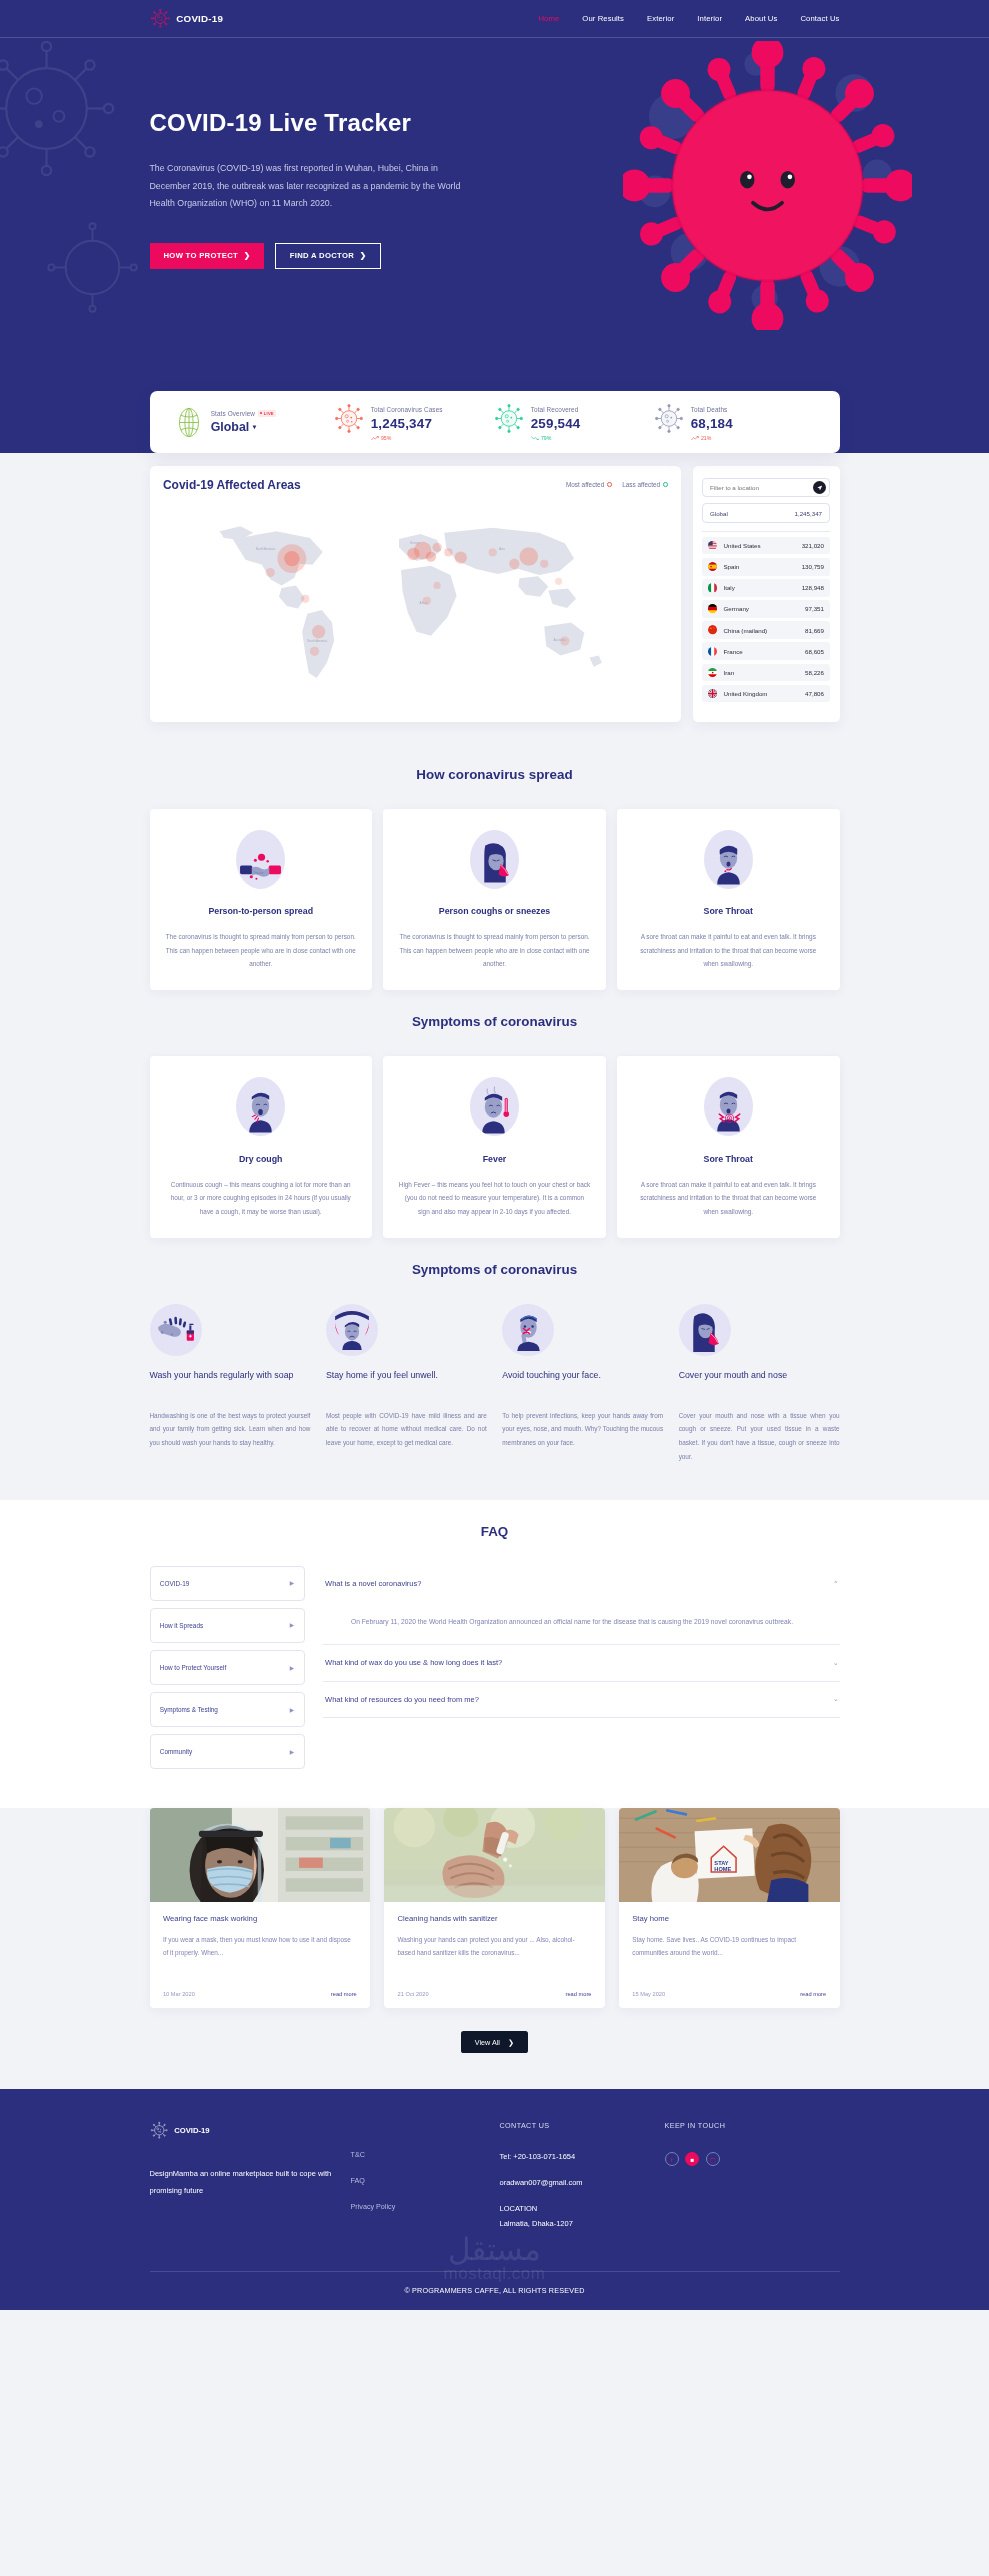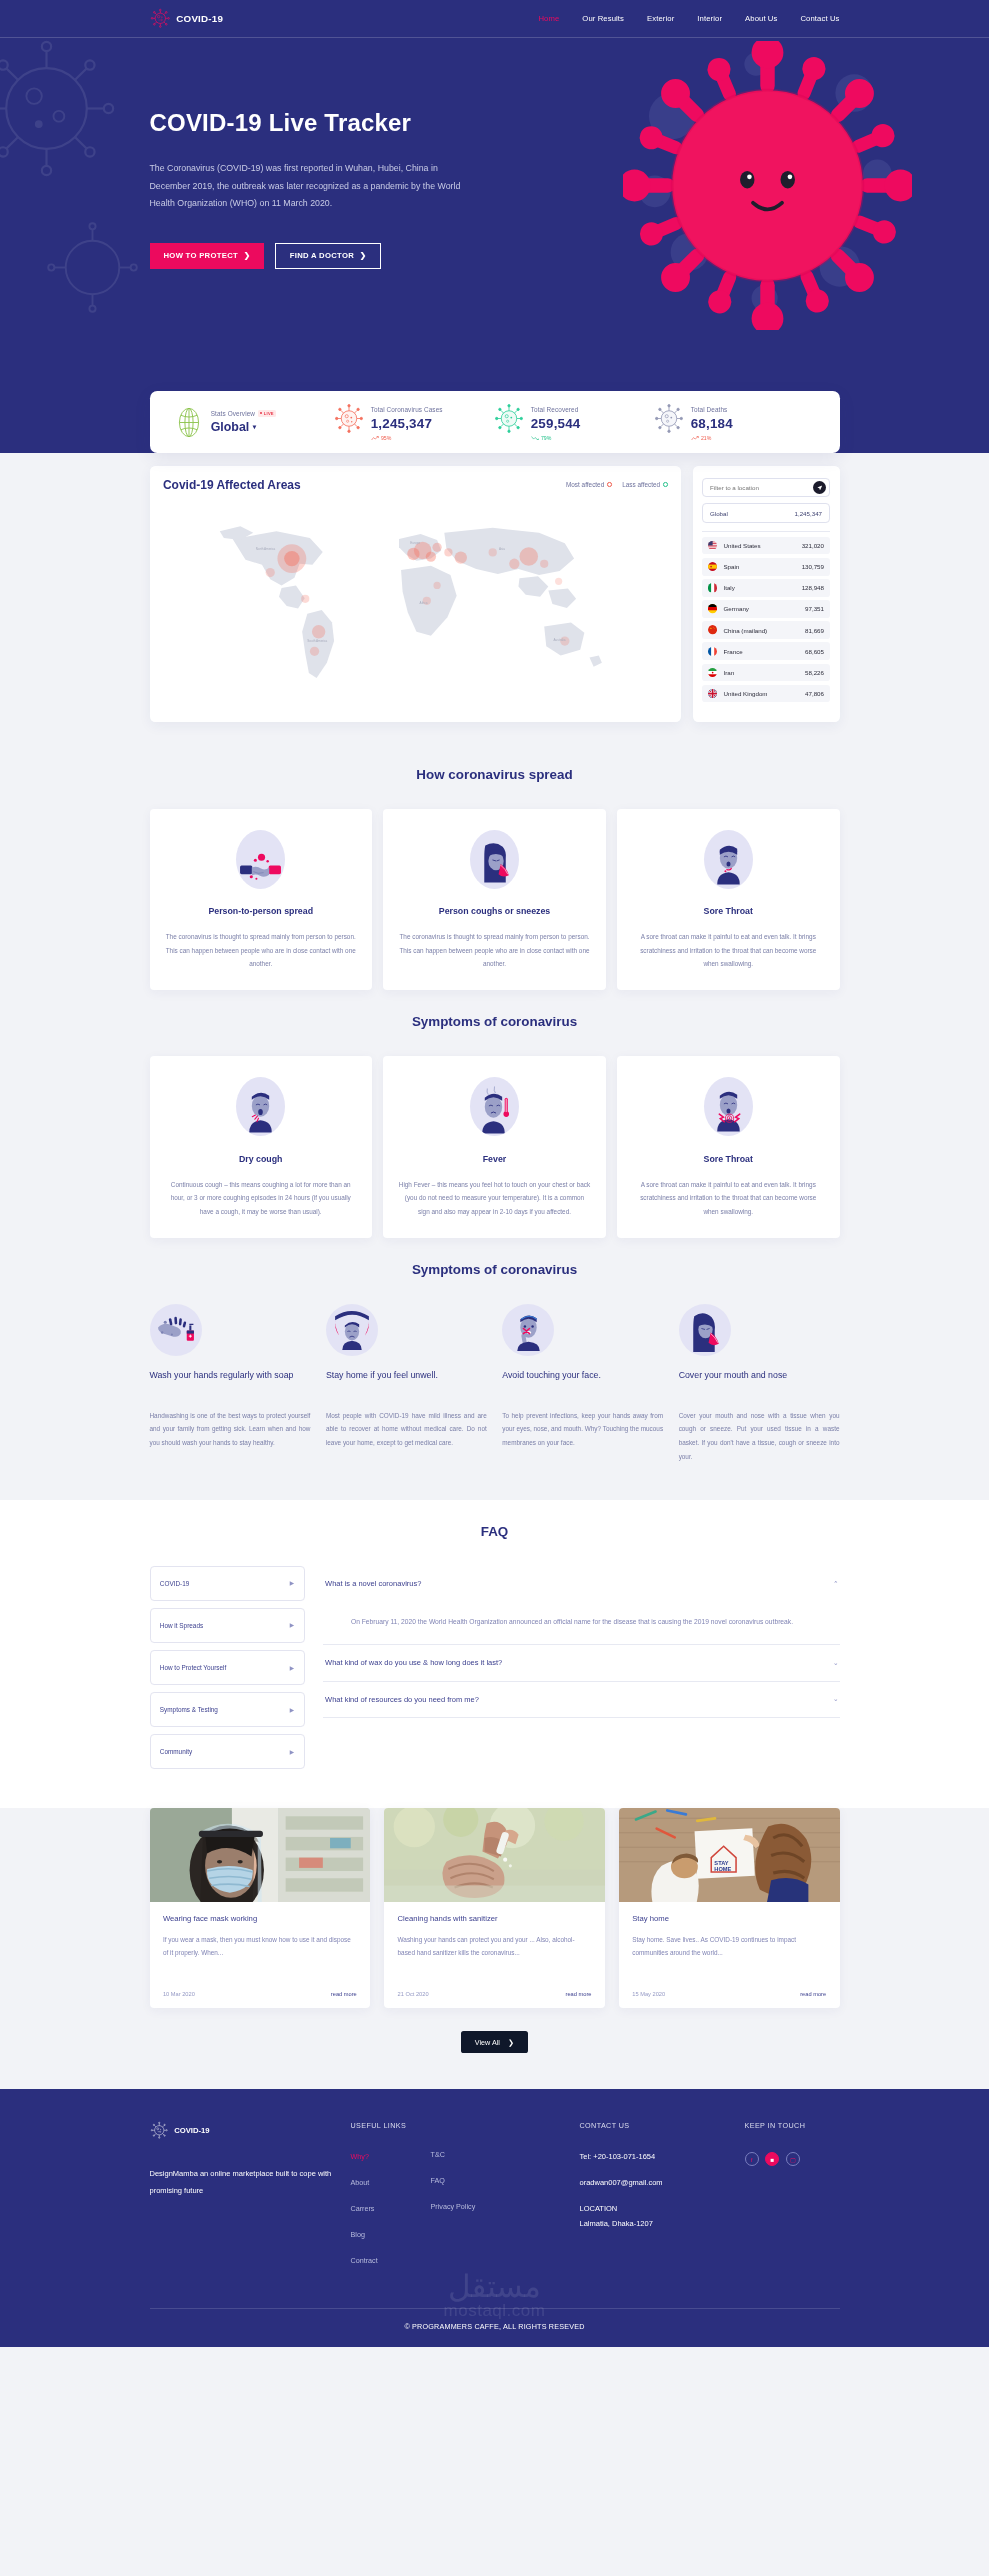--- a/index.html
+++ b/index.html
@@ -1173,28 +1173,20 @@
             <circle cx="42" cy="42" r="5.4" fill="none" stroke="#fff" stroke-width="2.2"></circle>
             <circle cx="58" cy="45" r="2.6" fill="#fff"></circle>
             <circle cx="55" cy="58" r="3.4" fill="none" stroke="#fff" stroke-width="2"></circle>
             <circle cx="44" cy="58" r="2.2" fill="#fff"></circle>
           </svg>
           <span class="foot-logo-text">COVID-19</span>
         </div>
         <p class="foot-desc">DesignMamba an online marketplace built to cope with promising future</p>
       </div>
 
-      <div class="foot-links">
-        <div class="foot-col-head">USEFUL LINKS</div>
-        <a href="#" class="why">Why?</a>
-        <a href="#">About</a>
-        <a href="#">Carrers</a>
-        <a href="#">Blog</a>
-        <a href="#">Contract</a>
-      </div>
 
       <div class="foot-links2">
         <a href="#">T&amp;C</a>
         <a href="#">FAQ</a>
         <a href="#">Privacy Policy</a>
       </div>
 
       <div class="foot-contact">
         <div class="foot-col-head">CONTACT US</div>
         <p>Tel: +20-103-071-1654</p>

